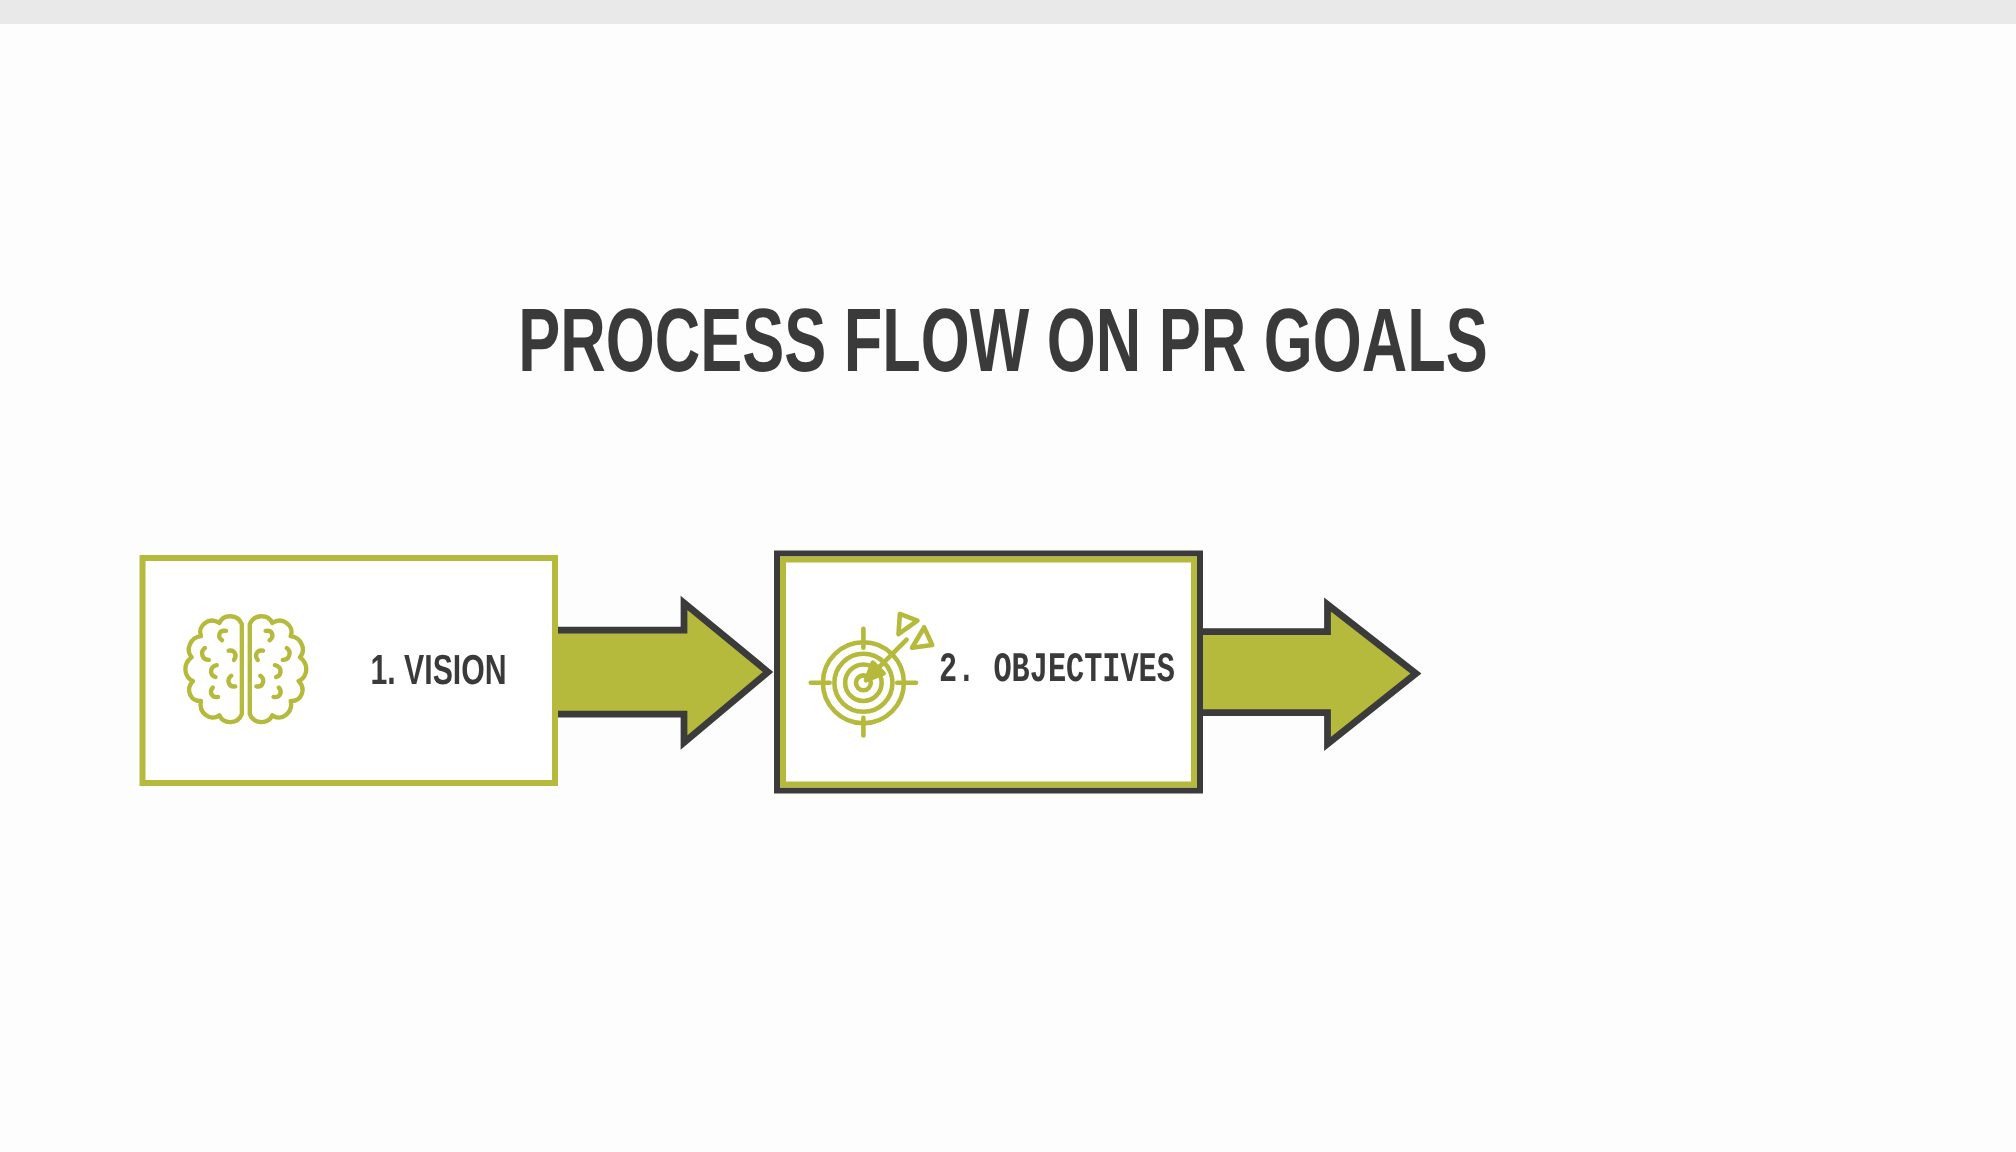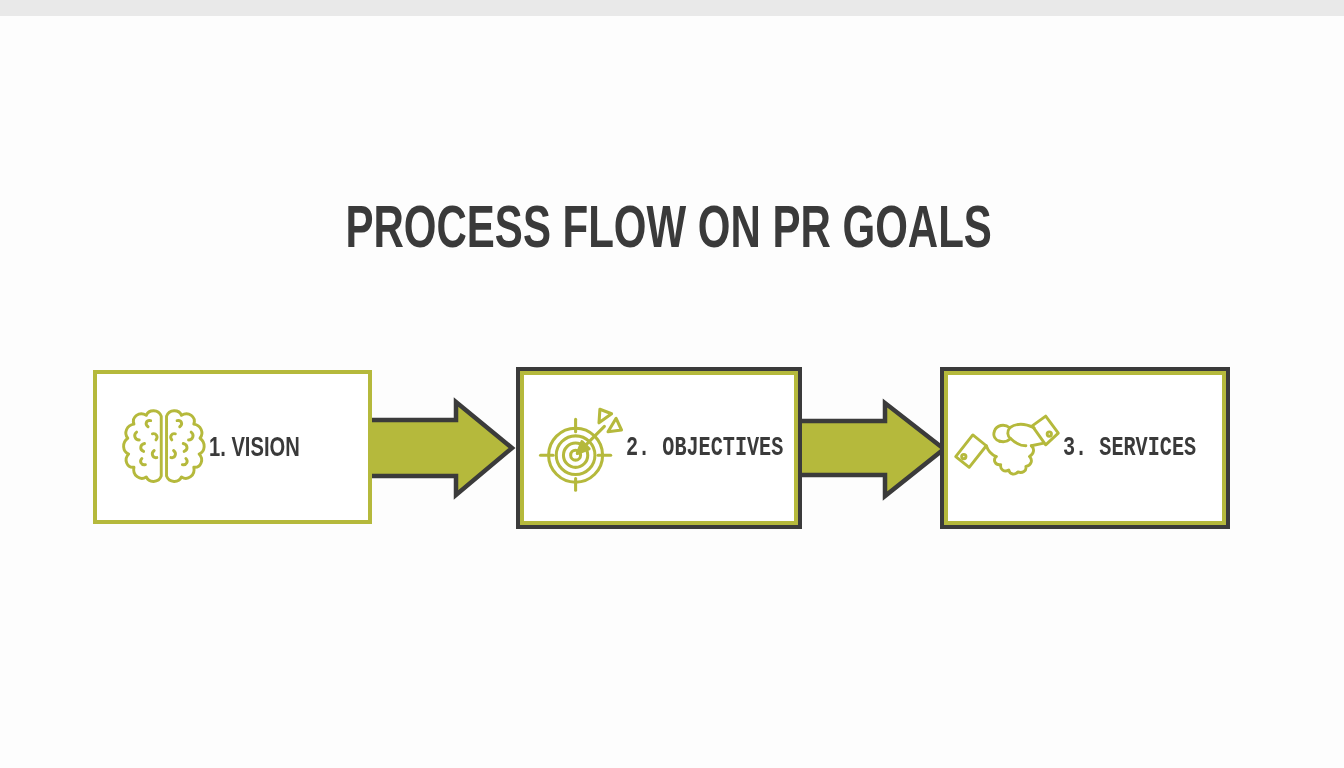--- a/index.html
+++ b/index.html
@@ -39,21 +39,21 @@
     fill:var(--olive);
     stroke:var(--dark);
     stroke-width:4.5;
     stroke-linejoin:miter;
   }
   .box{
     position:absolute;z-index:2;
     background:var(--boxfill);
     display:flex;align-items:center;
   }
-  .box.single{border:4px solid var(--olive);}
+  .box.single{border:4px solid var(--olive);gap:38px;}
   .box.double{border:4px solid var(--dark);font-family:Liberation Mono, monospace;}
   .box.double .inner-frame{
     position:absolute;inset:0;
     border:4px solid var(--olive);
     pointer-events:none;
   }
   .box-vision   {left:93px; top:354px;width:279px;height:154px;}
   .box-objectives{left:516px;top:351px;width:286px;height:162px;}
   .box-services {left:940px;top:351px;width:290px;height:162px;}
   .icon{display:inline-flex;color:var(--olive);flex:none;}
@@ -122,32 +122,14 @@
         <path d="M 69 58 L 83 58"></path>
         <path d="M 46 56 L 76 26"></path>
         <path d="M 46 56 L 51 43 L 59 51 Z" fill="currentColor"></path>
         <path d="M 70 22 L 71 7 L 84 12 Z"></path>
         <path d="M 80 32 L 95 30 L 89 17 Z"></path>
       </svg>
     </span>
     <span class="step-label"><span class="condensed">2. OBJECTIVES</span></span>
   </div>
 
-  <div class="box double box-services">
-    <span class="inner-frame"></span>
-    <span class="icon">
-      <svg width="108" height="86" viewBox="0 0 120 95" stroke-width="3.2">
-        <path d="M 3 57 L 22 33 L 37 45 L 18 69 Z"></path>
-        <circle cx="12" cy="57" r="2.4"></circle>
-        <path d="M 117 31 L 103 12 L 88 23 L 103 44 Z"></path>
-        <circle cx="107" cy="32" r="2.4"></circle>
-        <path d="M 90 25 C 80 20 70 20 63 25 C 57 20 48 22 46 29 C 44 34 47 39 52 40"></path>
-        <path d="M 63 25 C 60 29 60 34 64 37 C 61 40 56 41 52 40"></path>
-        <path d="M 37 45 C 39 51 43 55 48 57"></path>
-        <path d="M 48 57 C 44 61 47 67 53 66 C 52 71 57 75 62 72 C 63 77 69 78 72 74 C 77 76 82 73 81 68 C 87 67 89 61 85 57 C 90 54 91 48 87 45"></path>
-        <path d="M 87 45 L 101 42"></path>
-        <path d="M 64 37 C 69 42 76 45 81 45"></path>
-      </svg>
-    </span>
-    <span class="step-label"><span class="condensed">3. SERVICES</span></span>
-  </div>
 
 </div>
 
 </body></html>

